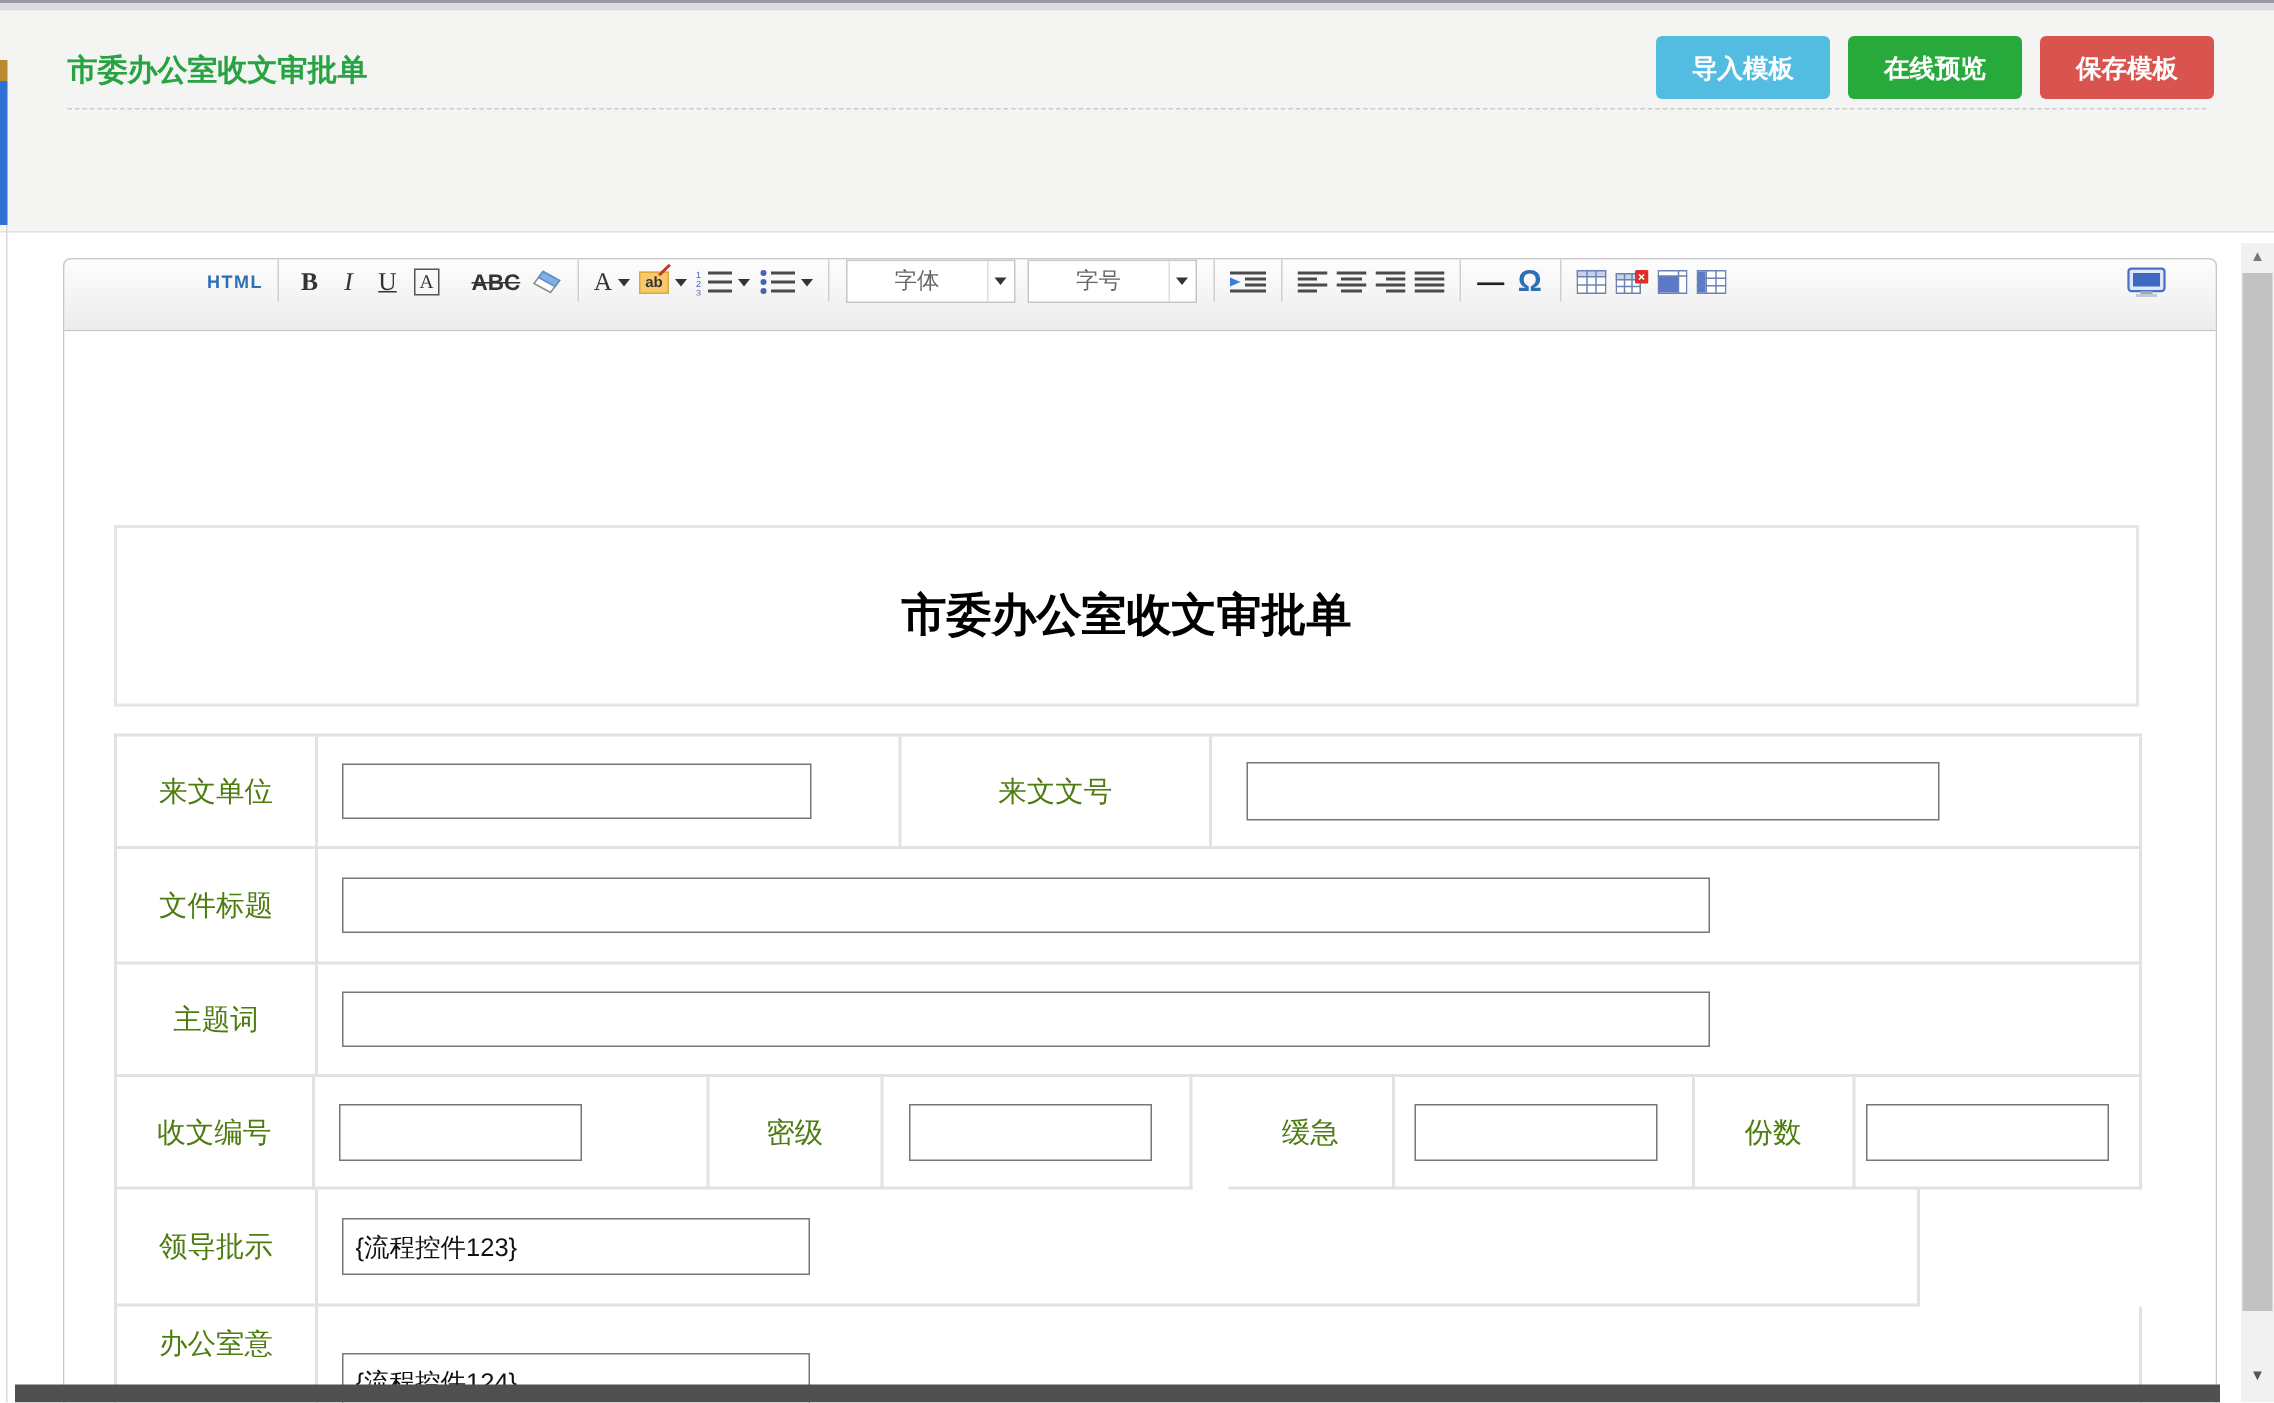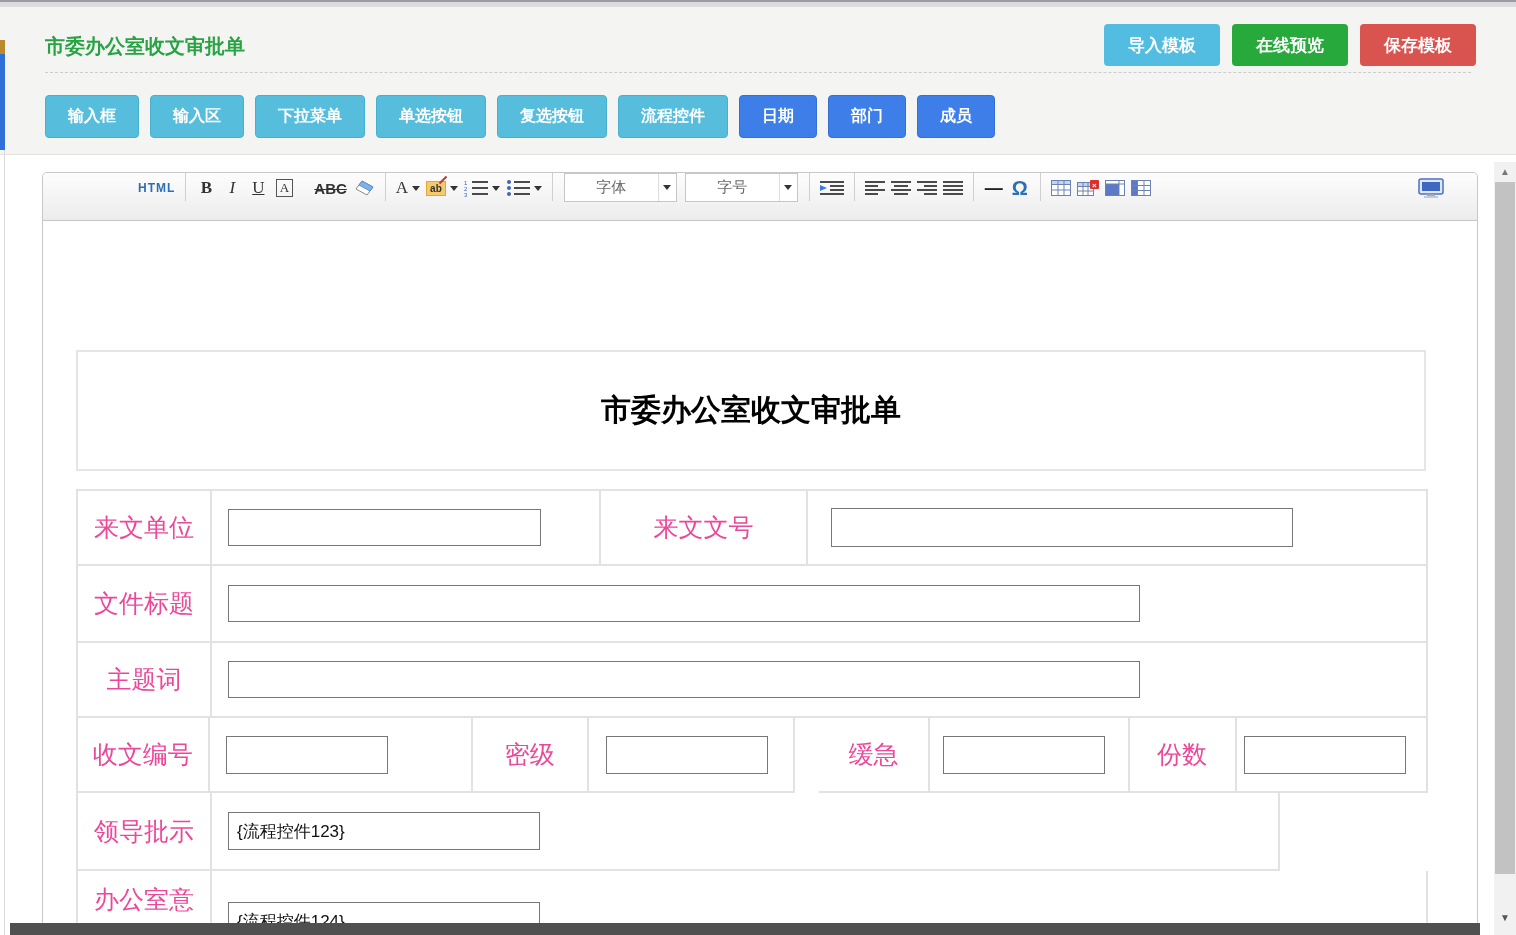--- a/index.html
+++ b/index.html
@@ -72,21 +72,21 @@
   .doc-area { position:relative; width:100%; height:742px; background:#fff; }
   .doc-titlebox { position:absolute; left:33px; top:129px; width:1350px; height:121px;
                   border:2px solid #e5e5e5; display:flex; align-items:center; justify-content:center; }
   .doc-title { font-size:30px; font-weight:bold; color:#000; }
 
   .form-table { position:absolute; left:33px; top:268px; width:1352px;
                 border-left:2px solid #e2e2e2; border-top:2px solid #e2e2e2; background:#fff; }
   .frow { display:flex; }
   .cell { border-right:2px solid #e2e2e2; border-bottom:2px solid #e2e2e2;
           display:flex; align-items:center; }
-  .lbl { justify-content:center; font-size:25px; color:#ec4899; }
+  .lbl { justify-content:center; font-size:19px; color:#4d7c0f; }
   .txt-input { height:37px; border:1px solid #777; background:#fff; font-size:17px;
                color:#111; padding:0 8px; font-family:"Liberation Sans", sans-serif; }
 
   
   .tooltip { position:absolute; left:828px; top:548px; width:220px; height:44px; z-index:30;
              background:#fdf6d5; border:1px solid #dcc38a; border-radius:8px;
              box-shadow:0 2px 4px rgba(0,0,0,0.18); display:flex; align-items:center;
              padding:0 12px; font-size:16px; color:#555; }
   .tooltip a { color:#2929d6; text-decoration:underline; margin-left:14px; }
   .tooltip a + a { margin-left:34px; }
@@ -112,31 +112,20 @@
   <div class="left-strip-line"></div>
 
   <div class="header">
     <div class="page-title">市委办公室收文审批单</div>
     <div class="header-actions">
       <button class="act-btn act-import">导入模板</button>
       <button class="act-btn act-preview">在线预览</button>
       <button class="act-btn act-save">保存模板</button>
     </div>
     <div class="dash-divider"></div>
-    <div class="component-row">
-      <button class="comp-btn comp-light">输入框</button>
-      <button class="comp-btn comp-light">输入区</button>
-      <button class="comp-btn comp-light">下拉菜单</button>
-      <button class="comp-btn comp-light">单选按钮</button>
-      <button class="comp-btn comp-light">复选按钮</button>
-      <button class="comp-btn comp-light">流程控件</button>
-      <button class="comp-btn comp-dark">日期</button>
-      <button class="comp-btn comp-dark">部门</button>
-      <button class="comp-btn comp-dark">成员</button>
-    </div>
   </div>
 
   <div class="editor">
     <div class="toolbar">
       <div class="tb-item tb-html">HTML</div>
       <div class="tb-sep"></div>
       <div class="tb-item tb-b">B</div>
       <div class="tb-item tb-i">I</div>
       <div class="tb-item tb-u">U</div>
       <div class="tb-item">

